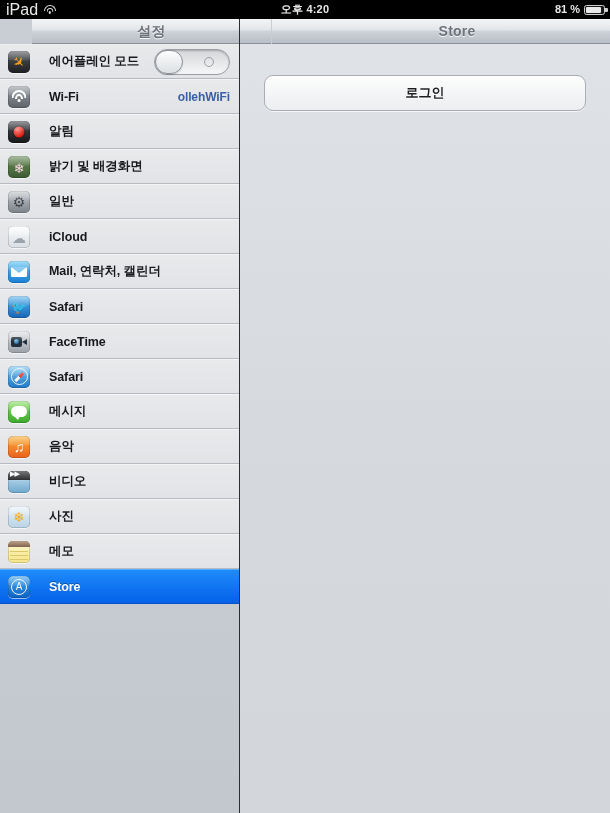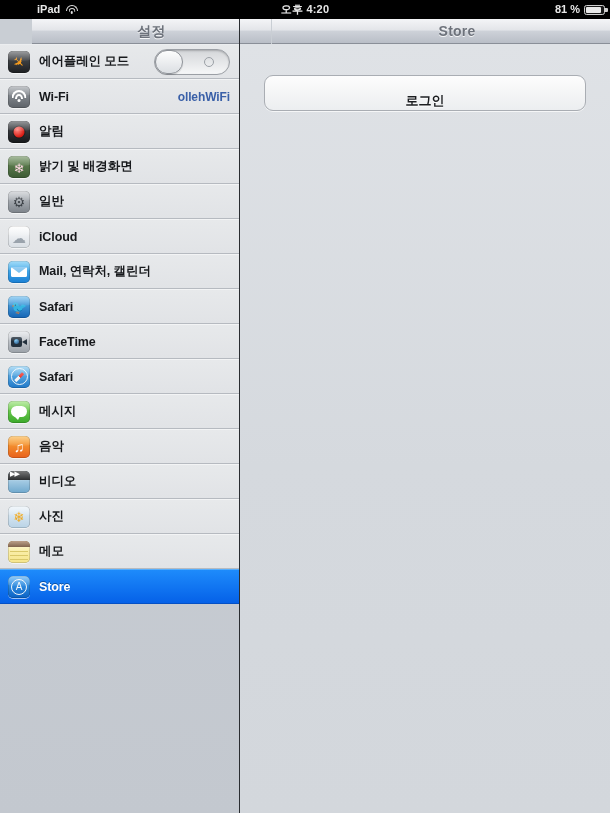--- a/index.html
+++ b/index.html
@@ -13,21 +13,21 @@
 
   
   #statusbar {
     position:absolute; top:0; left:0; width:610px; height:19px;
     background:#000; color:#d8d8d8;
     font-size:11px; line-height:19px;
   }
   #statusbar .left { position:absolute; left:6px; top:0; display:flex; align-items:center; gap:5px; height:19px; }
   #statusbar .center { position:absolute; left:0; width:610px; text-align:center; font-weight:bold; letter-spacing:.2px; color:#e6e6e6; }
   #statusbar .right { position:absolute; right:5px; top:0; display:flex; align-items:center; gap:4px; height:19px; }
-  .carrier { font-weight:bold; font-size:11px; color:#e8e8e8;margin-left:31px; }
+  .carrier { font-weight:normal; font-size:16px; color:#e8e8e8; }
   .wifi-ico { display:inline-block; width:13px; height:11px; position:relative; }
   .wifi-ico i {
     position:absolute; left:50%; transform:translateX(-50%);
     border:1.6px solid #e0e0e0; border-bottom:none;
     border-radius:50% 50% 0 0 / 100% 100% 0 0;
   }
   .wifi-ico i.a { width:12px; height:6px; top:1px; }
   .wifi-ico i.b { width:7px;  height:4px; top:3.5px; }
   .wifi-ico i.c { width:2.5px; height:2.5px; top:7px; border:none; background:#e0e0e0; border-radius:50%; }
   .batt-pct { font-size:11px; font-weight:bold; color:#e6e6e6; }
@@ -82,21 +82,21 @@
     border-top:1px solid #f3f4f5;
   }
   .row:first-child { border-top:1px solid #eceef0; }
   .row.selected {
     background:linear-gradient(to bottom,#1e8bfb 0%,#0561e8 100%);
     border-bottom:1px solid #0450c5;
     border-top:1px solid #56aefd;
   }
   .row .label {
     font-size:12.5px; font-weight:bold; color:#17191c;
-    margin-left:9px; letter-spacing:-.1px;
+    margin-left:19px; letter-spacing:-.1px;
   }
   .row.selected .label { color:#fff; text-shadow:0 -1px 0 rgba(0,0,0,.35); }
   .row .value {
     position:absolute; right:9px; font-size:12px; font-weight:bold;
     color:#3a60a8; letter-spacing:-.1px;
   }
 
   
   .ico {
     width:22px; height:22px; border-radius:5px; position:relative;
@@ -287,21 +287,21 @@
   #detail {
     position:absolute; left:240px; top:44px; width:370px; height:769px;
     background:linear-gradient(to bottom,#dfe2e6 0%,#d5d9de 55%,#d3d7dc 100%);
   }
   #login-btn {
     position:absolute; left:24px; top:31px; width:322px; height:36px;
     border-radius:9px;
     background:linear-gradient(to bottom,#fdfdfd 0%,#f4f5f6 50%,#eceef0 100%);
     border:1px solid #a9adb3;
     box-shadow:0 1px 0 rgba(255,255,255,.7);
-    display:flex; align-items:flex-end; justify-content:center;
+    display:flex; align-items:center; justify-content:center;
     cursor:pointer;
   }
   #login-btn .lbl {
     font-size:13px; font-weight:bold; color:#1b1d20;
     text-shadow:0 1px 0 rgba(255,255,255,.8);
   }
 </style>
 </head>
 <body>
 

